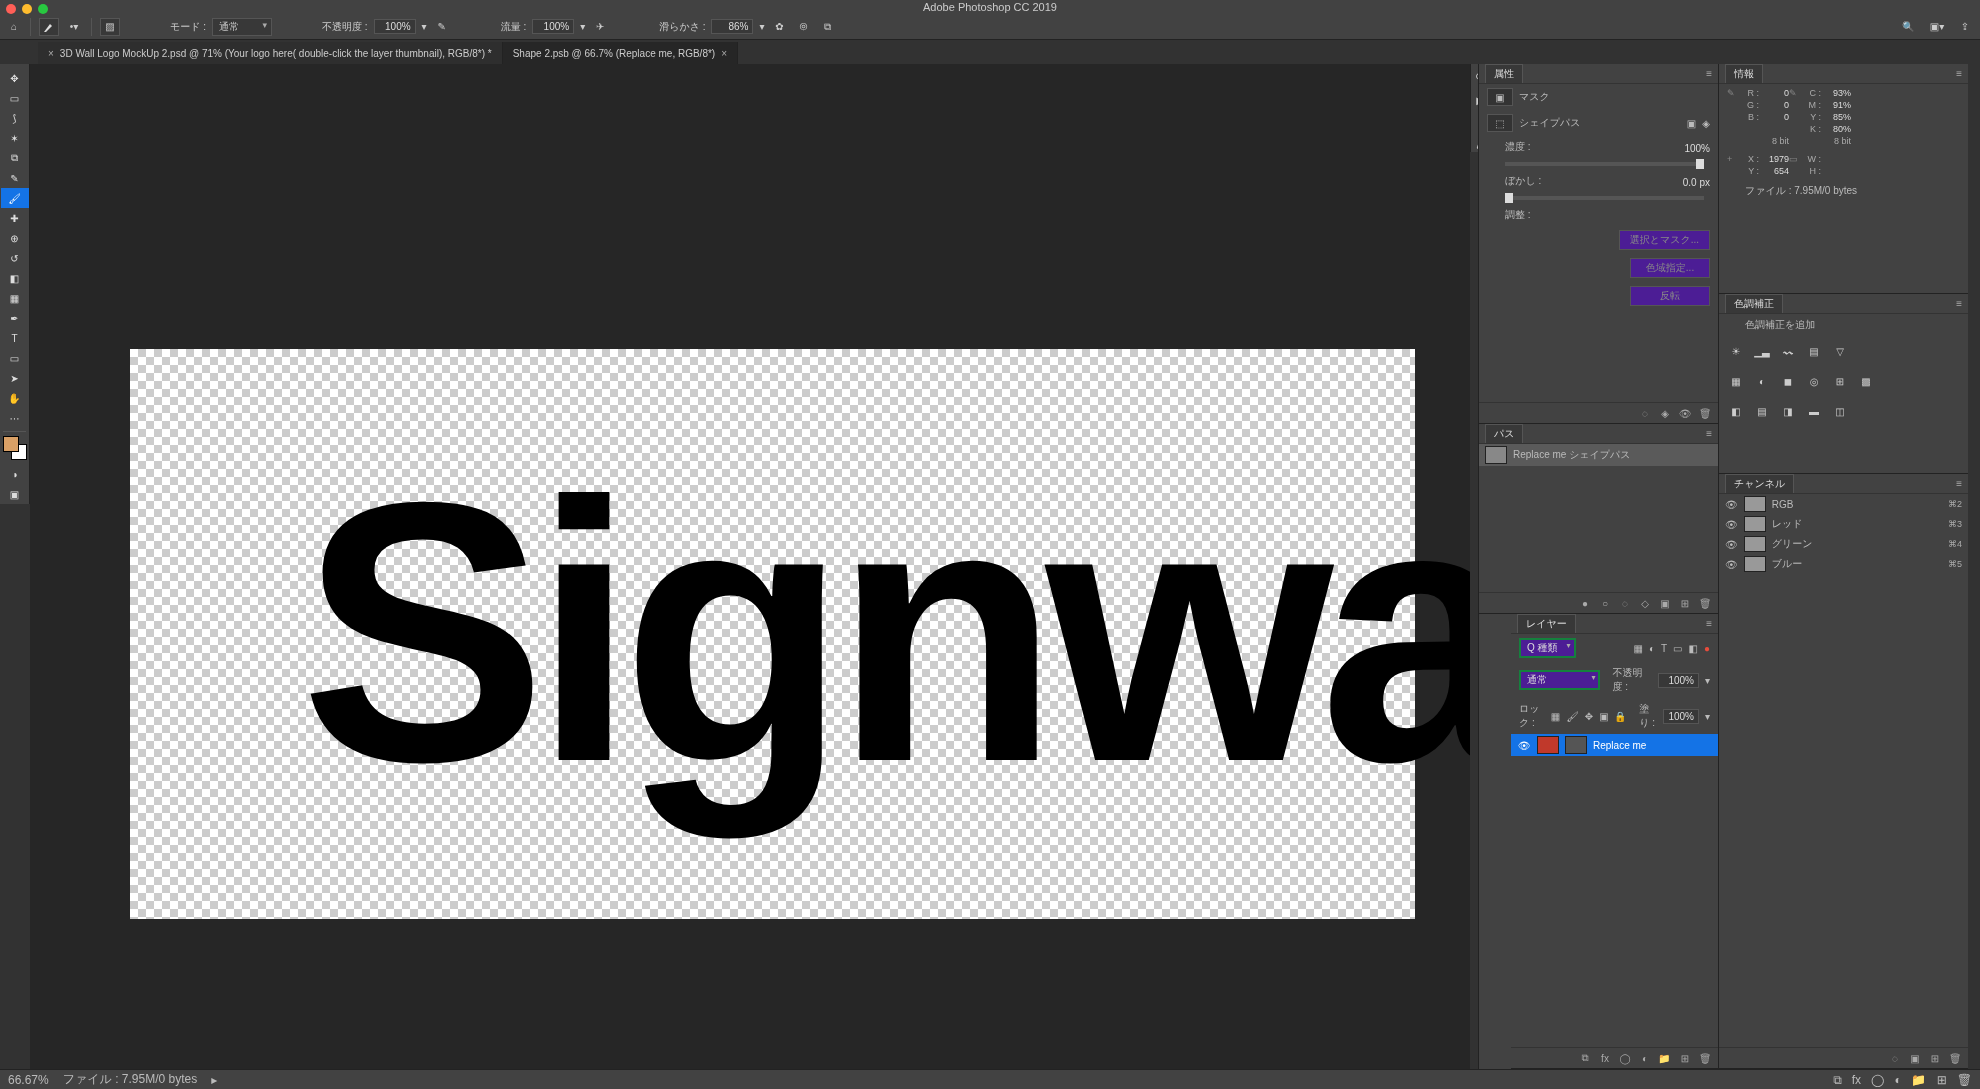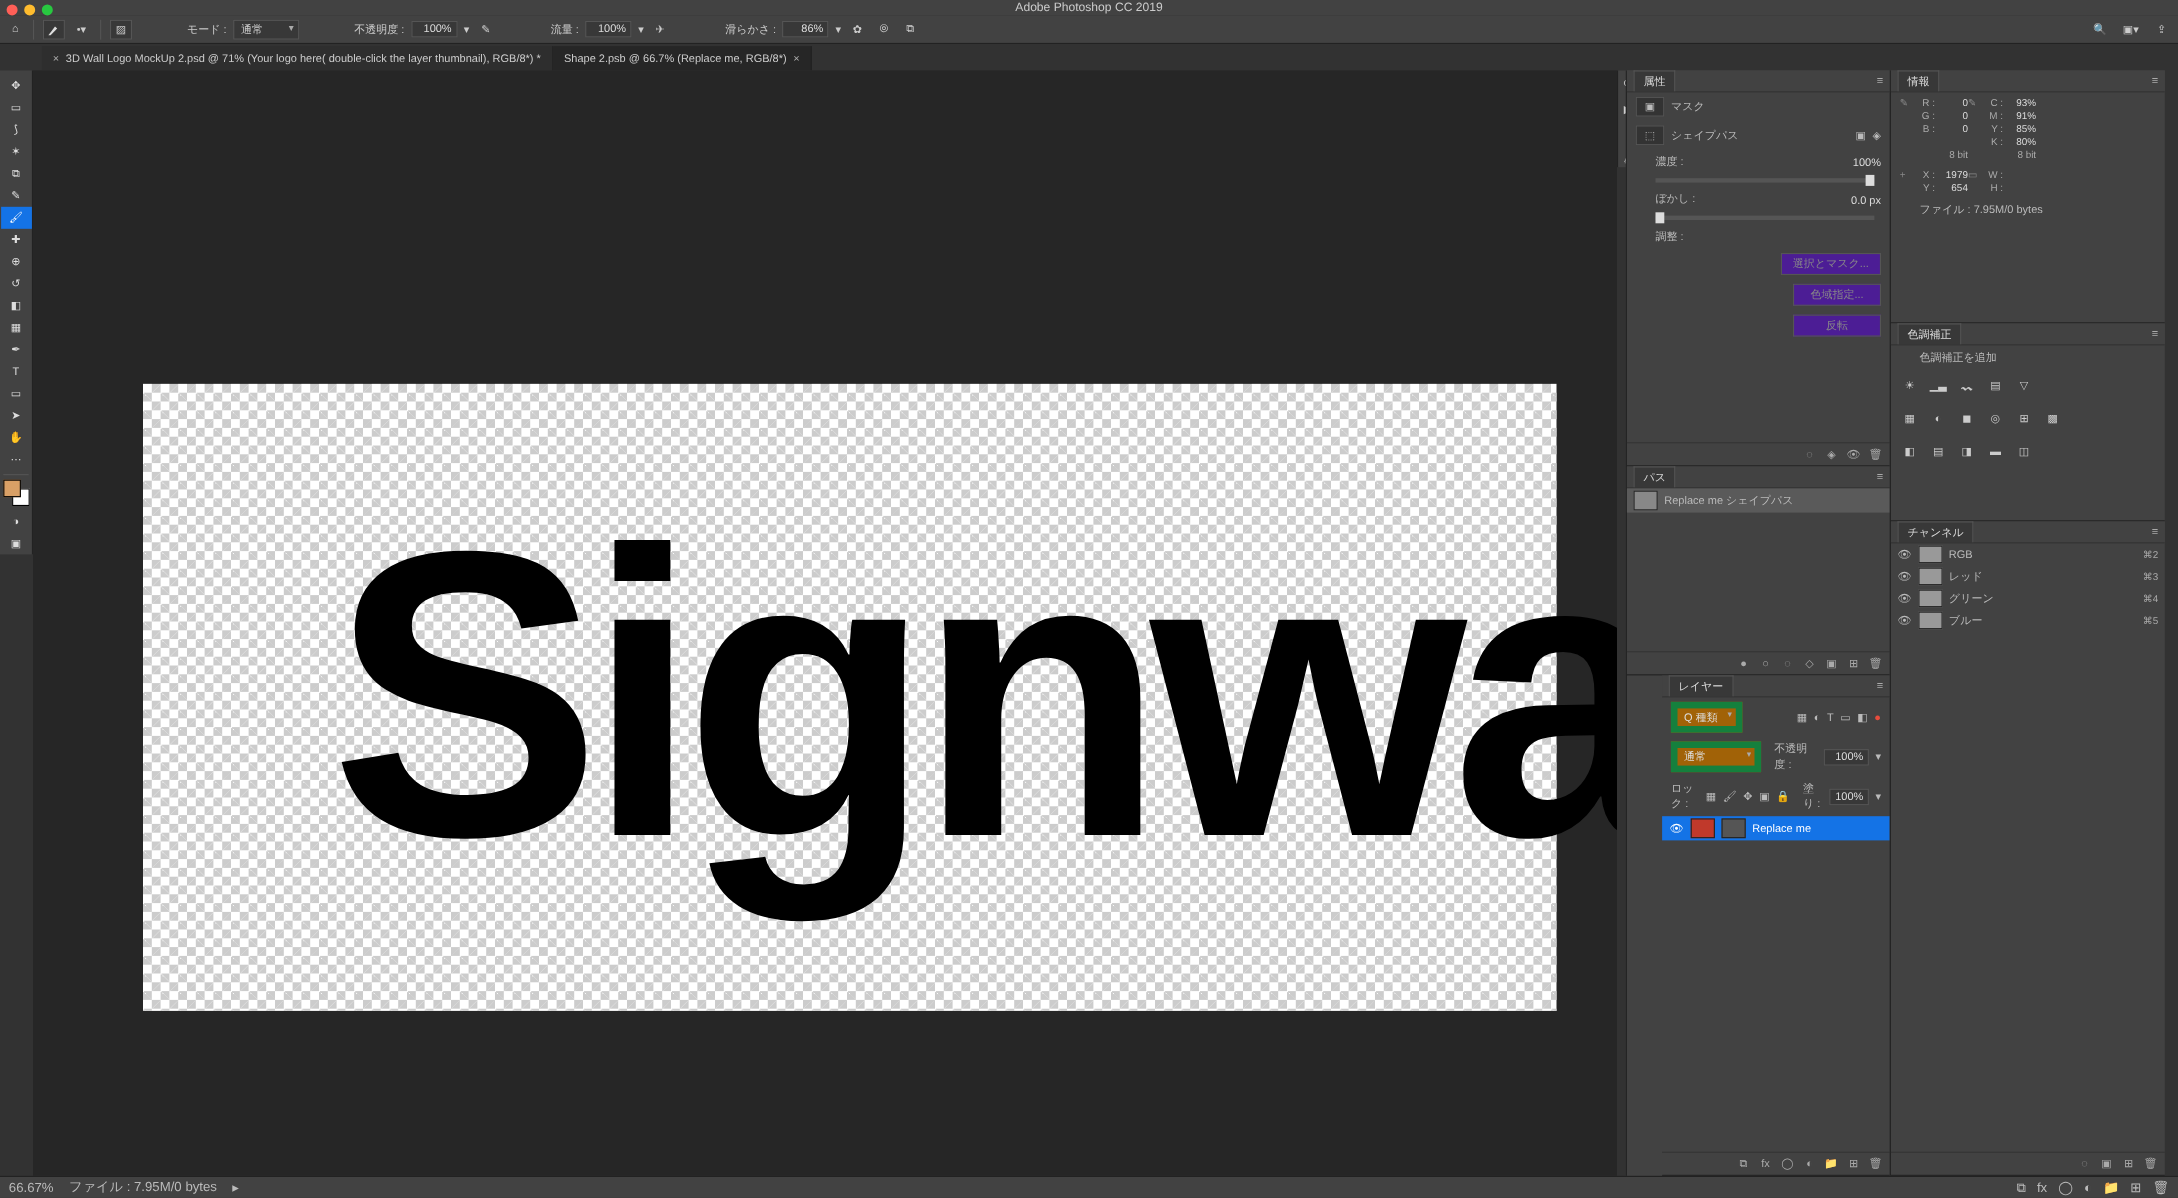--- a/index.html
+++ b/index.html
@@ -84,21 +84,21 @@
 .info-grid .lab { text-align:right; color:#aaa;}
 .info-grid .val { text-align:right; color:#ddd;}
 .info-grid .ic { color:#888;}
 
 
 .statusbar { position:absolute; bottom:0; left:0; right:0; height:20px; background:#424242; border-top:1px solid #222; display:flex; align-items:center; padding:0 8px; font-size:12px; color:#bbb; gap:14px;}
 .statusbar .right-icons { margin-left:auto; display:flex; gap:10px;}
 
 
 .mini-field { background:#383838; border:1px solid #555; padding:1px 4px; color:#ddd; width:46px; text-align:right;}
-.mini-drop { background:#a16207; border:6px solid #15803d; padding:1px 16px 1px 6px; color:#ddd; position:relative;}
+.mini-drop { background:#4c1d95; border:2px solid #15803d; padding:1px 16px 1px 6px; color:#ddd; position:relative;}
 .mini-drop::after{content:"▾"; position:absolute; right:3px; top:1px; font-size:8px; color:#aaa;}
 .flex1{flex:1;}
 </style>
 </head>
 <body>
 
 <div class="traffic">
   <span class="tl-close"></span>
   <span class="tl-min"></span>
   <span class="tl-max"></span>

